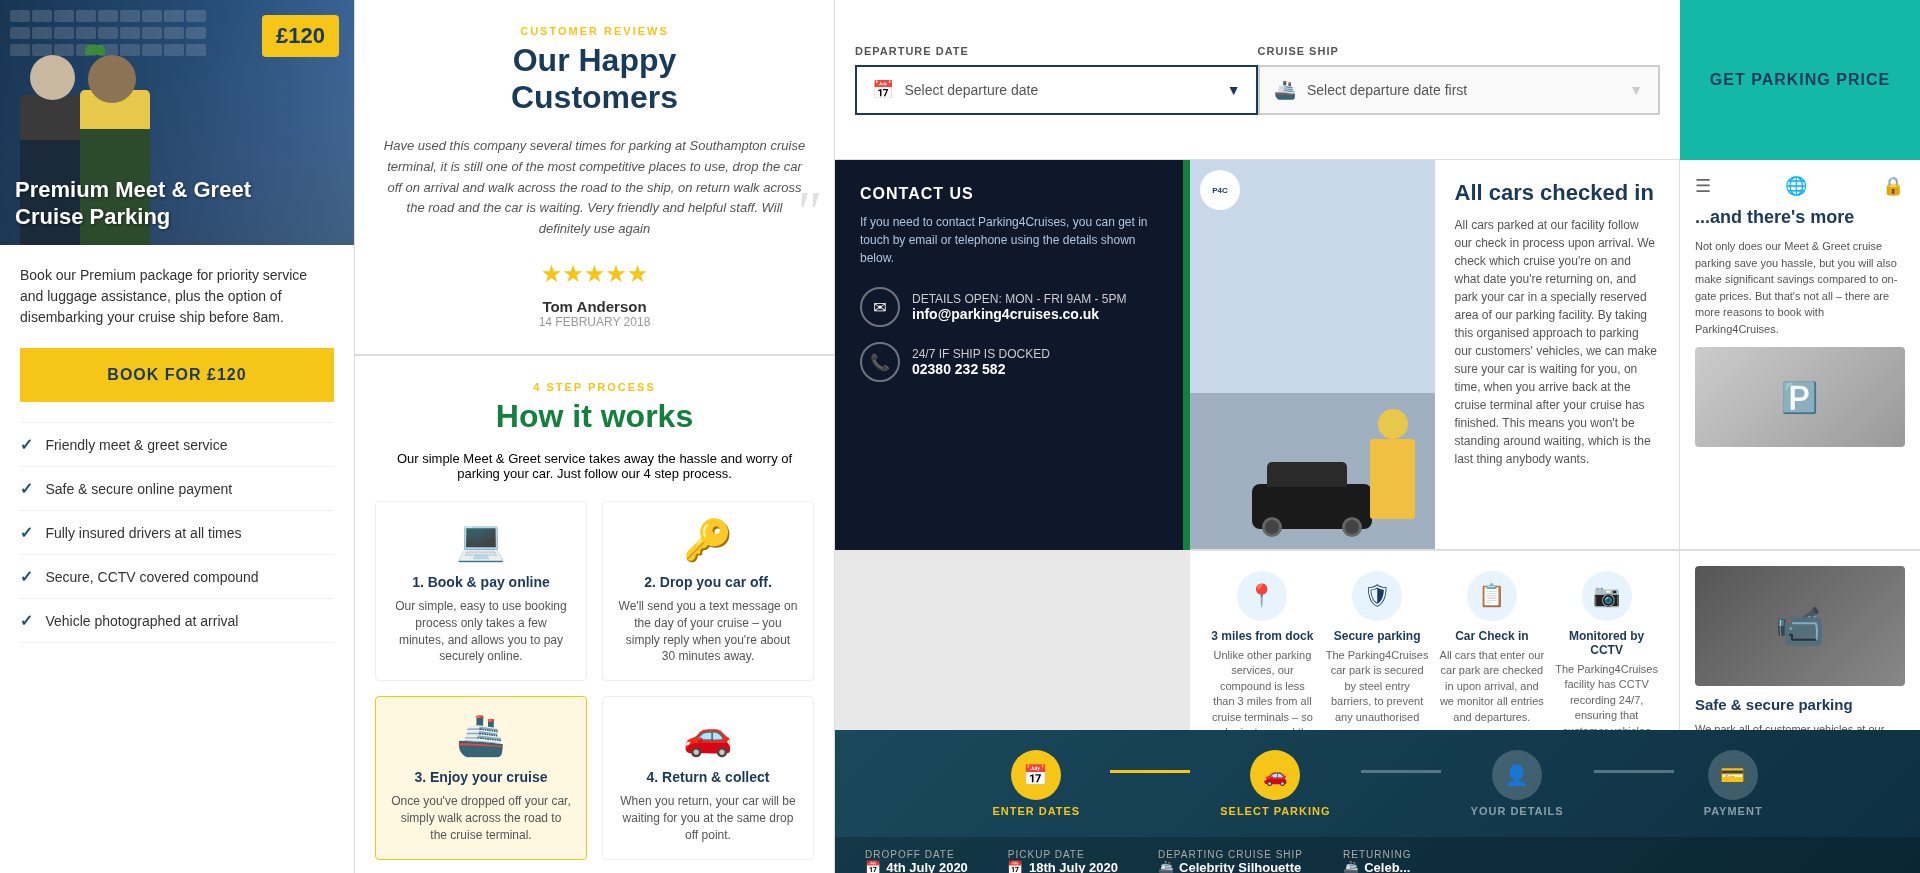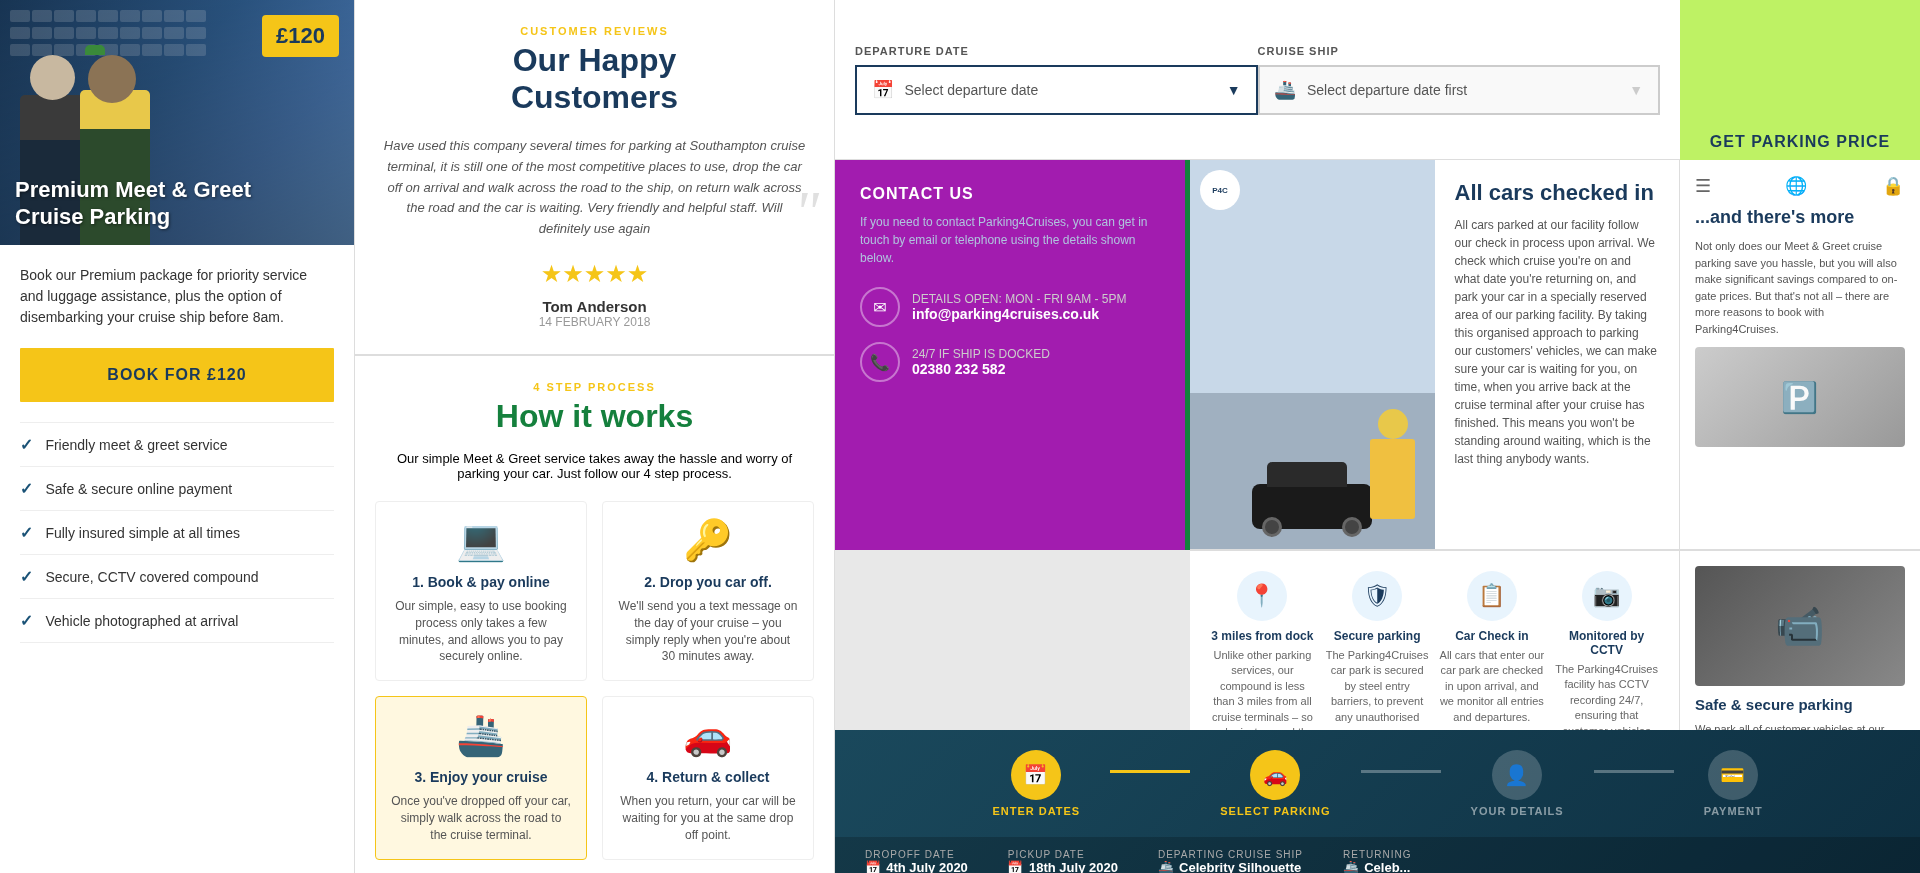--- a/index.html
+++ b/index.html
@@ -234,47 +234,47 @@
 
     .calendar-icon {
       color: #888;
       font-size: 18px;
     }
 
     
     .card-get-price {
       grid-column: 5;
       grid-row: 1;
-      background: #bef264;
-      display: flex;
-      align-items: flex-end;
+      background: #14b8a6;
+      display: flex;
+      align-items: center;
       justify-content: center;
       cursor: pointer;
       padding: 9px;
     }
 
     .get-price-text {
       font-size: 16px;
       font-weight: bold;
       color: #1a3a5c;
       text-transform: uppercase;
       letter-spacing: 1px;
       text-align: center;
     }
 
     
     .card-contact {
       grid-column: 3;
       grid-row: 2 / 4;
-      background: #a21caf;
+      background: #0f172a;
       color: white;
       padding: 25px;
       display: flex;
       flex-direction: column;
-      border-right: 5px solid #15803d;
+      border-right: 7px solid #15803d;
     }
 
     .contact-title {
       font-size: 16px;
       font-weight: bold;
       color: white;
       margin-bottom: 10px;
       letter-spacing: 1px;
     }
 
@@ -745,21 +745,21 @@
         <li class="feature-item">
           <span class="check-icon">✓</span>
           <span>Friendly meet &amp; greet service</span>
         </li>
         <li class="feature-item">
           <span class="check-icon">✓</span>
           <span>Safe &amp; secure online payment</span>
         </li>
         <li class="feature-item">
           <span class="check-icon">✓</span>
-          <span>Fully insured simple at all times</span>
+          <span>Fully insured drivers at all times</span>
         </li>
         <li class="feature-item">
           <span class="check-icon">✓</span>
           <span>Secure, CCTV covered compound</span>
         </li>
         <li class="feature-item">
           <span class="check-icon">✓</span>
           <span>Vehicle photographed at arrival</span>
         </li>
       </ul>

